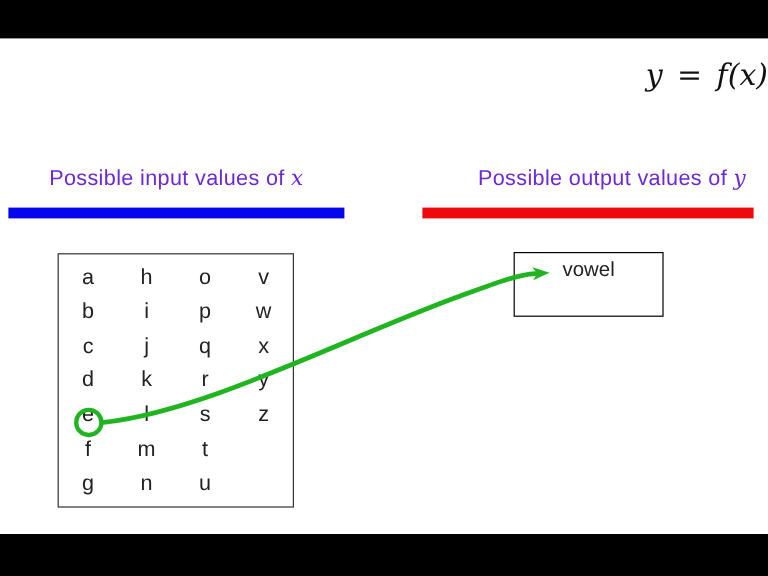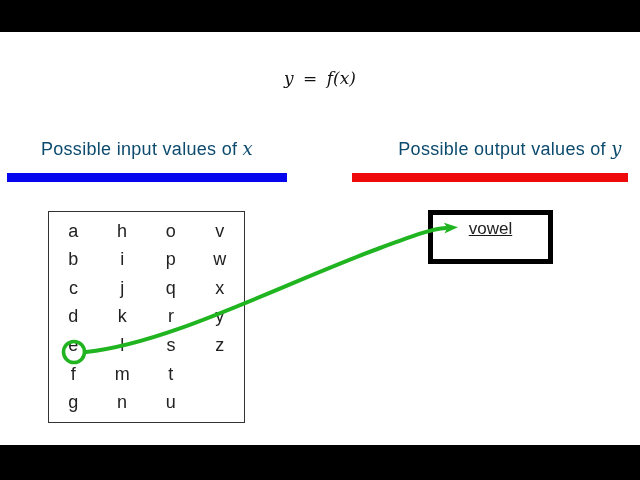--- a/index.html
+++ b/index.html
@@ -9,33 +9,33 @@
     overflow: hidden;
     background: #ffffff;
     font-family: "Liberation Sans", sans-serif;
     color: #1a1a1a;
   }
   .letterbox { position: absolute; left: 0; width: 640px; background: #000000; }
   #letterbox-top { top: 0; height: 32px; }
   #letterbox-bottom { top: 445px; height: 35px; }
 
   #title {
-    position: absolute; top: 68px; left: 0; width: 640px;
-    text-align: center;
+    position: absolute; top: 48px; left: 0; width: 640px;
+    text-align: right;
     font-family: "DejaVu Serif", serif;
-    font-size: 17px;
+    font-size: 25px;
     color: #111111;
   }
   #title .math-var { font-style: italic; }
   #title .math-eq { font-style: normal; padding: 0 4px; }
 
   .col-header {
     position: absolute; top: 138px;
     font-size: 18px; text-align: center;
-    color: #0c4a6e; letter-spacing: 0.3px;
+    color: #6d28d9; letter-spacing: 0.3px;
     white-space: nowrap;
   }
   #header-input  { left: 7px;   width: 280px; }
   #header-output { left: 372px; width: 276px; text-align: center; }
   .col-header .math-var {
     font-family: "DejaVu Serif", serif;
     font-style: italic; font-size: 18px;
   }
   .underline-bar { position: absolute; top: 173px; height: 9px; }
   #input-underline-bar  { left: 7px;   width: 280px; }
@@ -52,26 +52,25 @@
     padding: 5px 0;
   }
   .letter-cell {
     display: flex; align-items: center; justify-content: center;
     font-size: 18px; color: #222222;
   }
 
   #output-box {
     position: absolute; left: 428px; top: 210px;
     width: 125px; height: 54px;
-    border: 5px solid #000000;
+    border: 1px solid #000000;
     box-sizing: border-box;
     display: flex; flex-direction: column;
     justify-content: flex-start; align-items: center;
     padding-top: 2px;
-    text-decoration: underline;
   }
   .output-item { font-size: 17px; line-height: 24px; color: #222222; }
 
   #annotation-overlay {
     position: absolute; left: 0; top: 0;
     width: 640px; height: 480px;
     pointer-events: none;
   }
 </style>
 </head>

